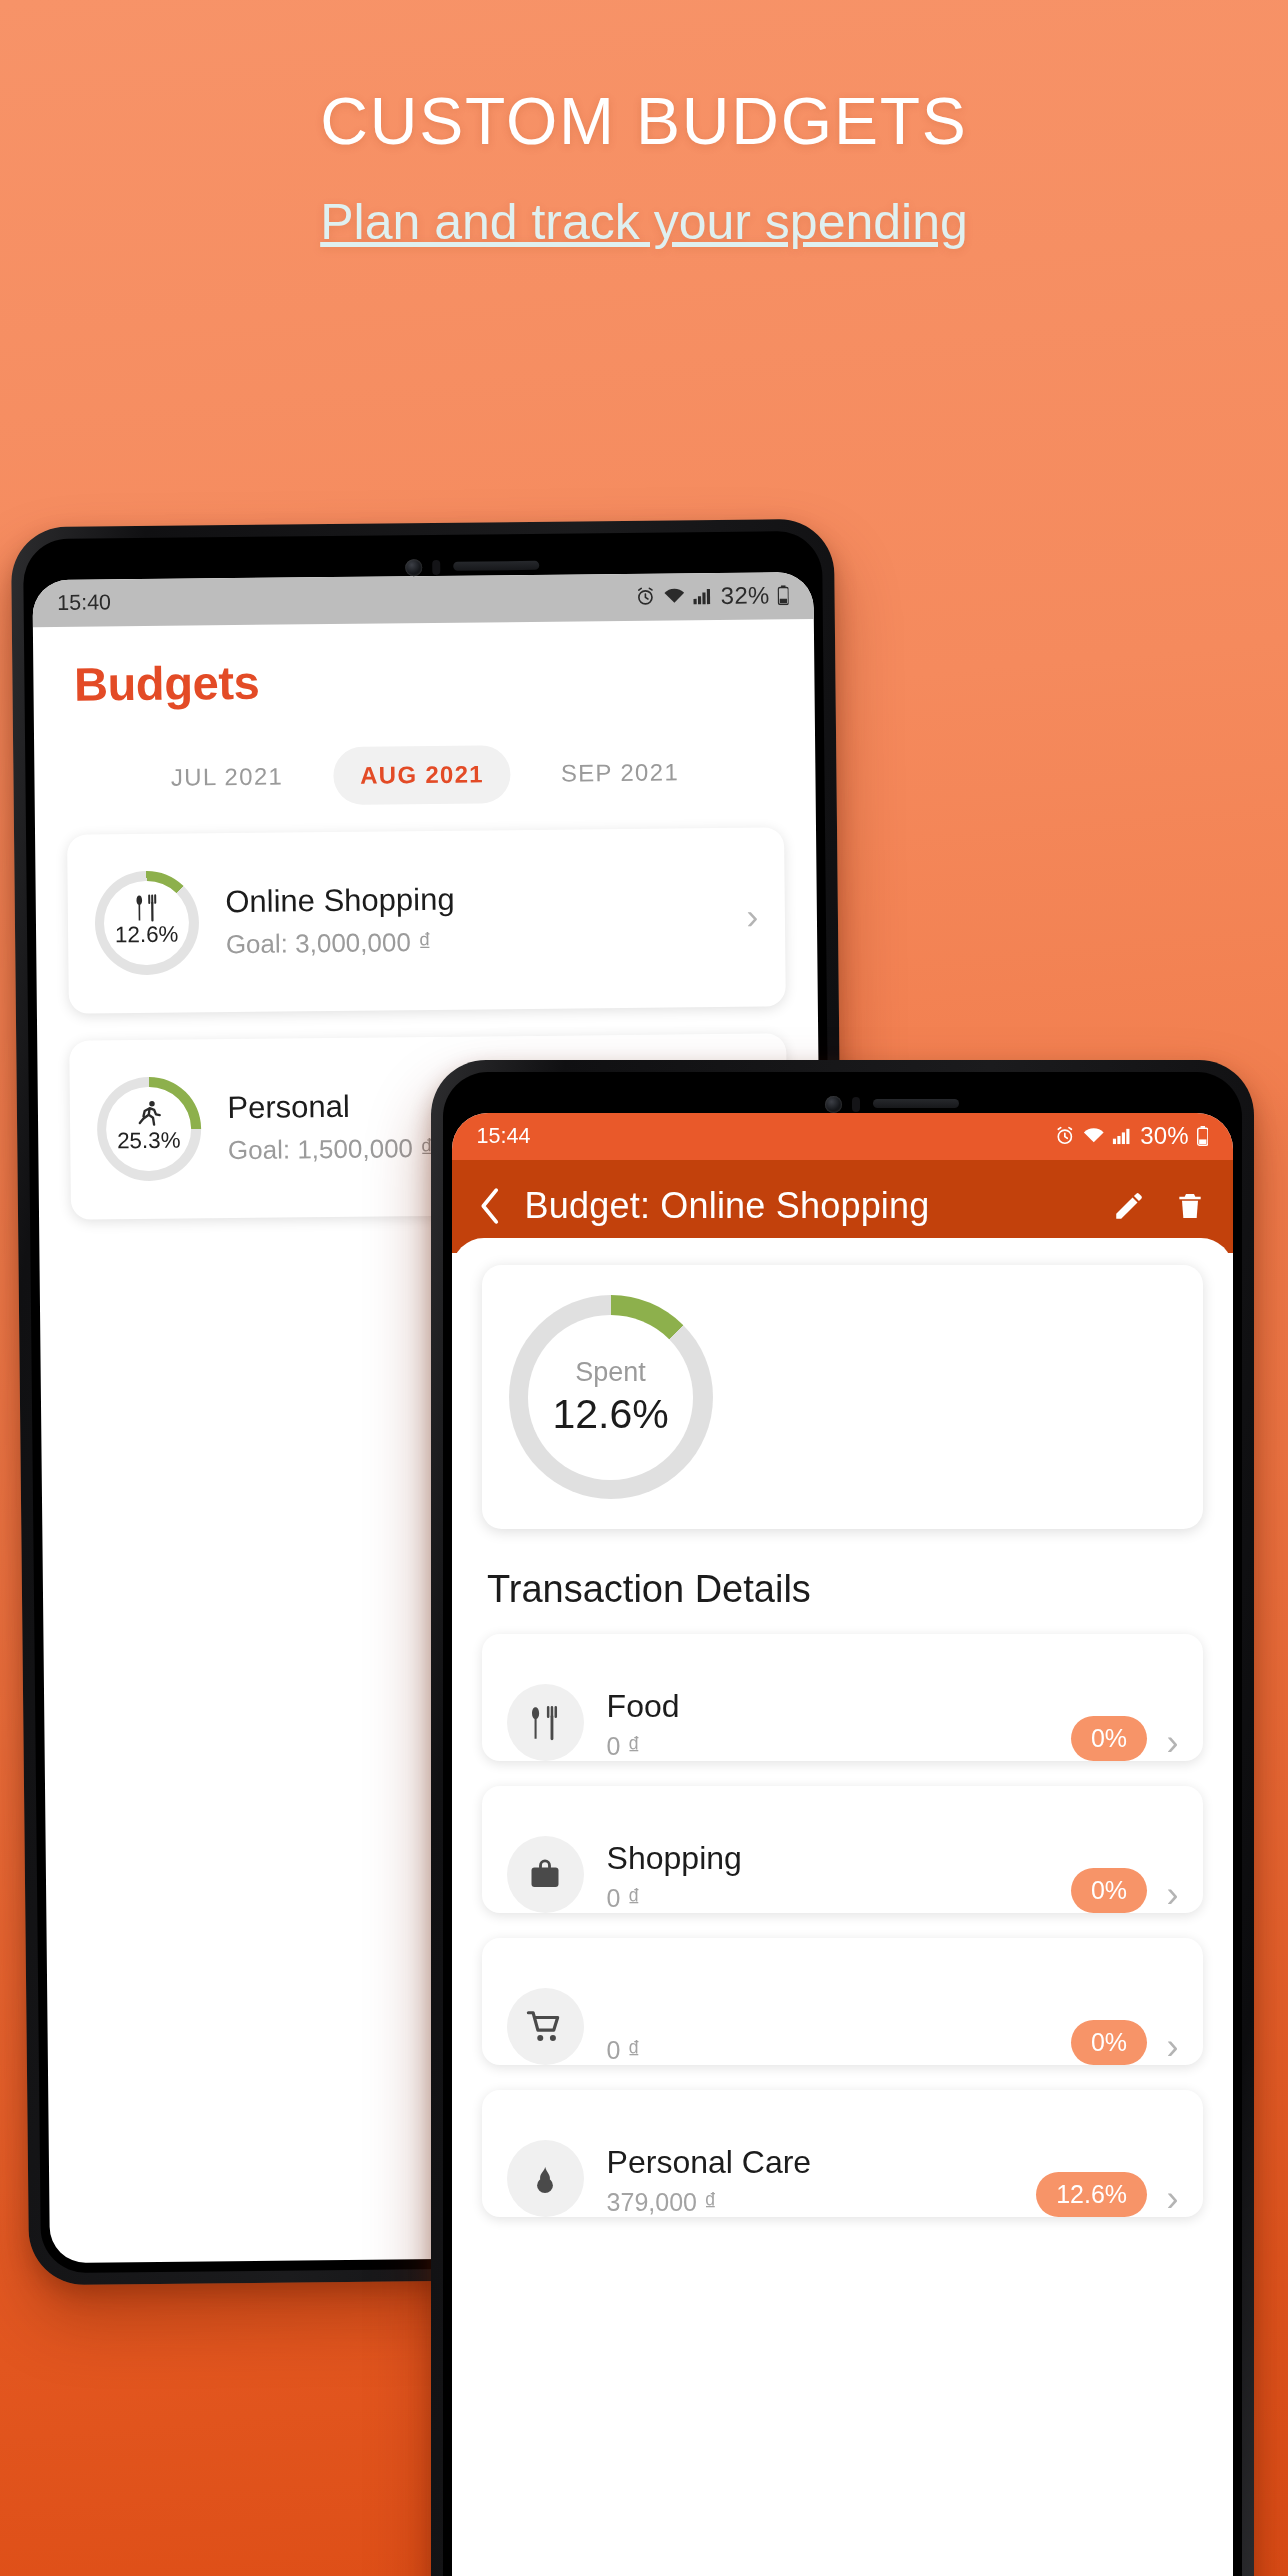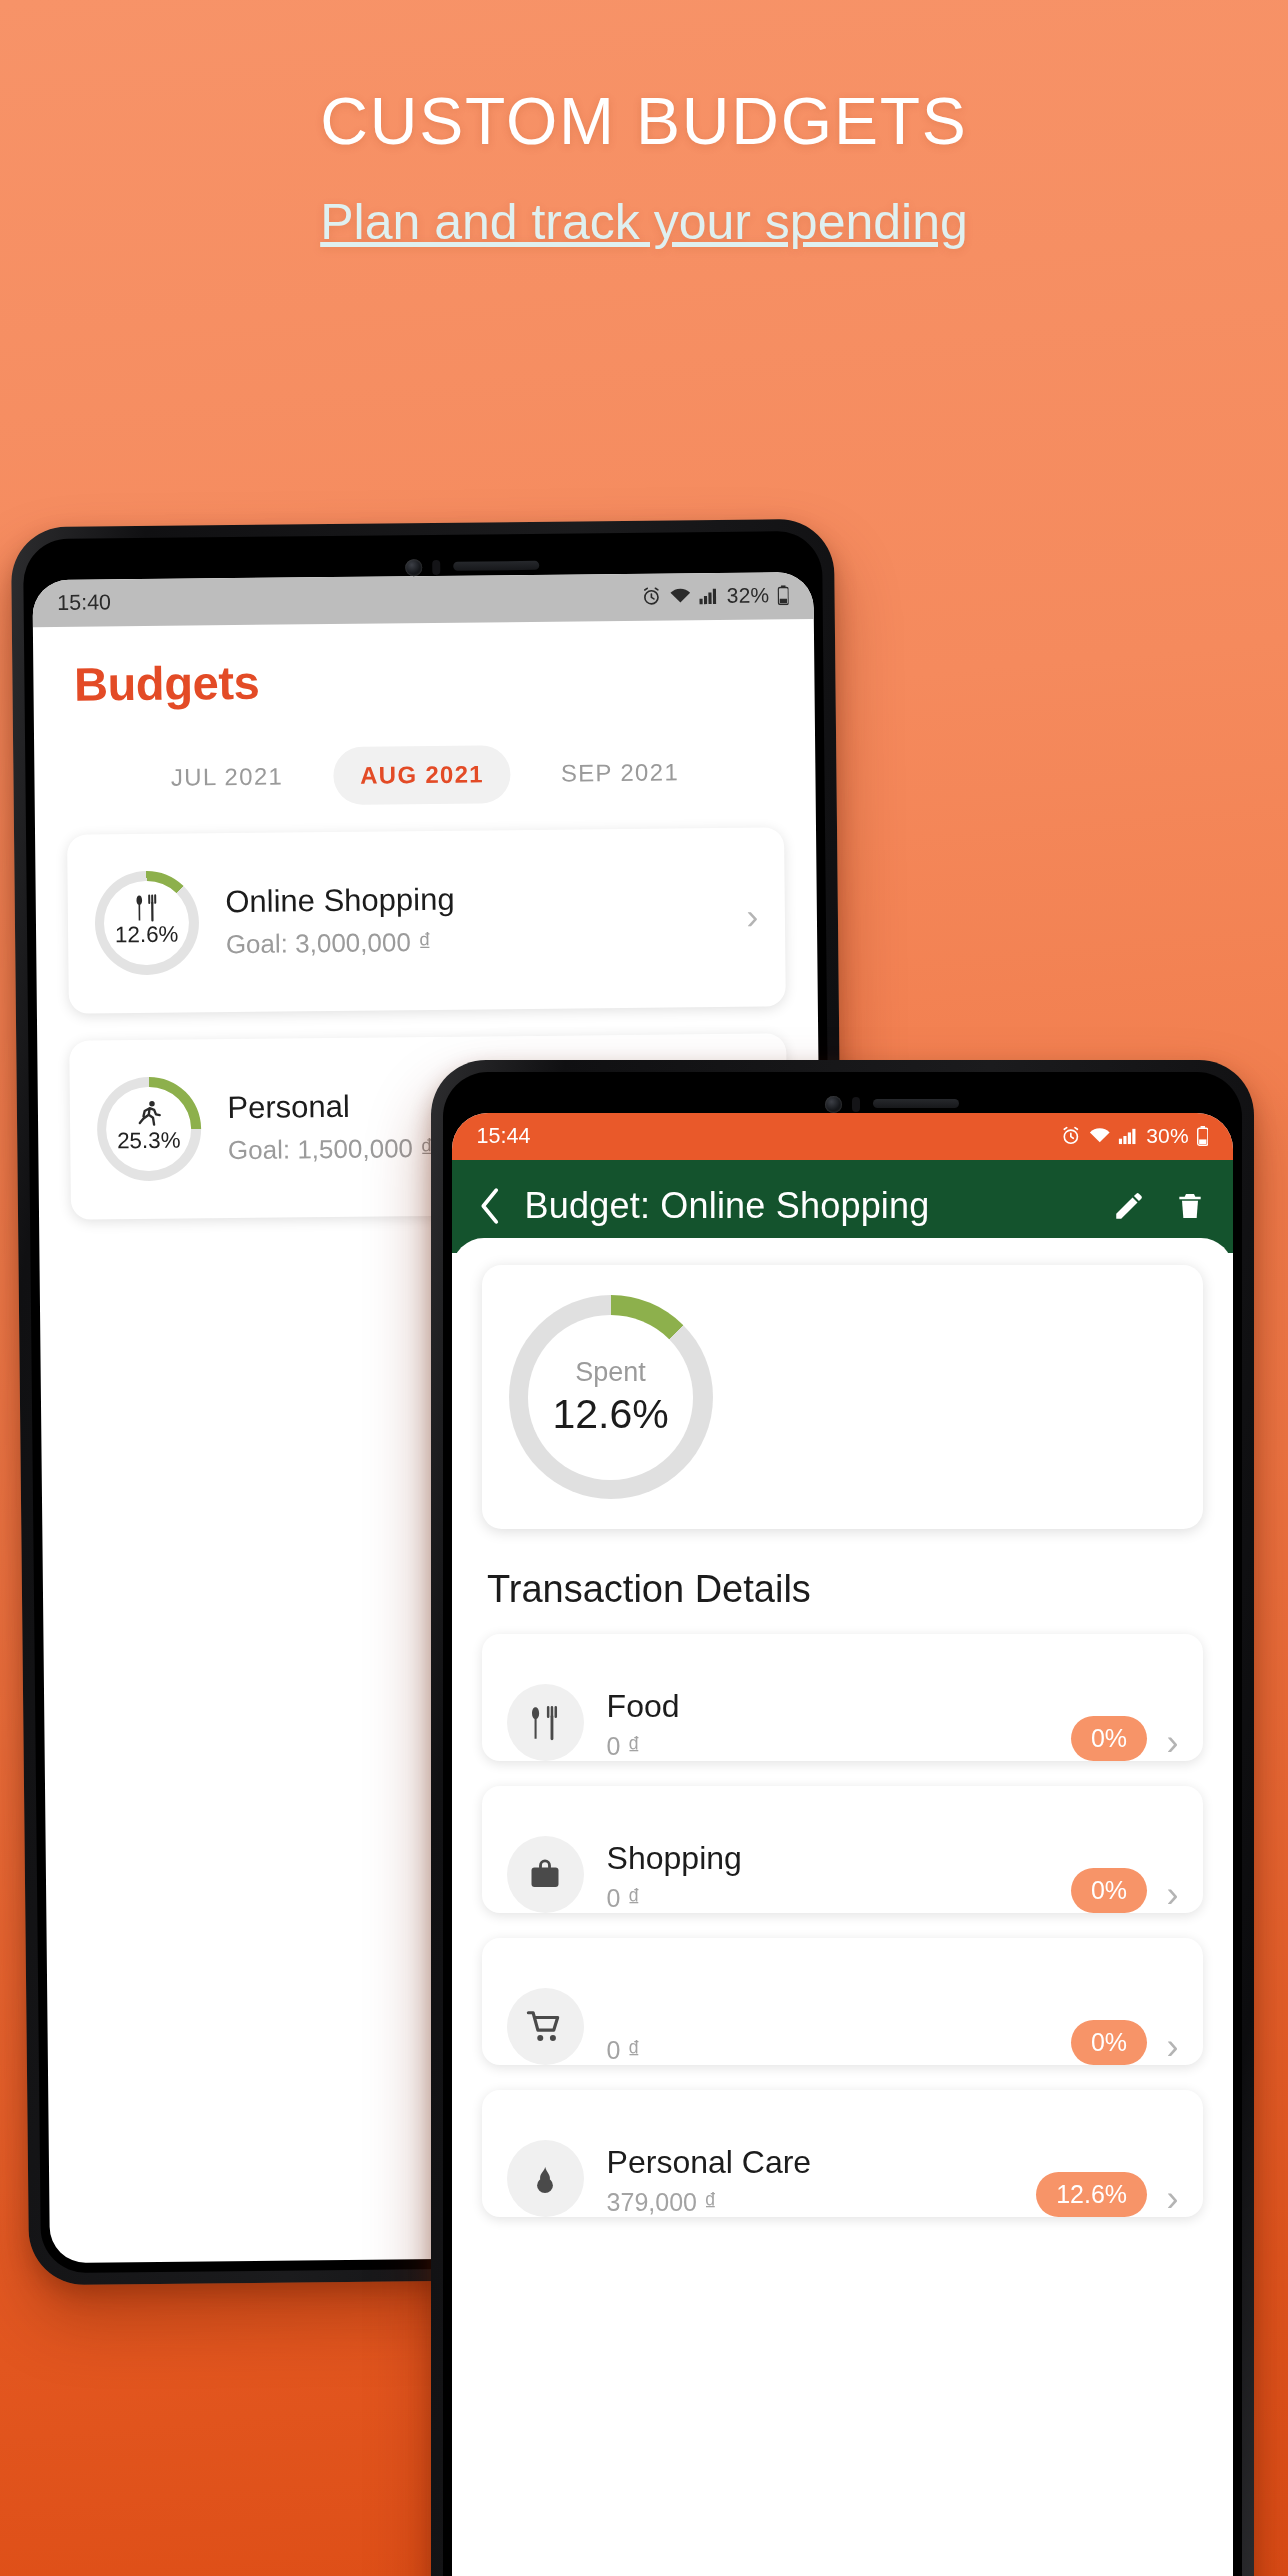--- a/index.html
+++ b/index.html
@@ -75,21 +75,21 @@
   
   .statusbar {
     height:47px; display:flex; align-items:center;
     padding:0 25px; font-size:21.5px;
   }
   .statusbar.grey { background:#bdbdbd; color:#2b2b2b; }
   .statusbar.orange { background:#e9592a; color:#ffffff; }
   .sb-spacer { flex:1; }
   .sb-icons { display:flex; align-items:center; gap:8px; }
   .sb-icons svg { display:block; }
-  .sb-batt { font-size:21px; letter-spacing:0.2px; }
+  .sb-batt { font-size:24px; letter-spacing:0.2px; }
 
   
   #phone-back {
     width:823px; height:1758px;
     left:19.7px; top:523px;
     transform:rotate(-0.6deg);
   }
   #phone-back .screen { background:#ffffff; }
   .bg-title {
     font-size:47px; font-weight:bold; color:#e34b26;
@@ -122,21 +122,21 @@
   .bc-goal { font-size:26px; color:#9b9b9b; margin-top:9px; white-space:nowrap; }
   .chev { color:#b4b4b4; font-size:36px; line-height:1; }
 
   
   #phone-front {
     width:823px; height:1699px;
     left:431px; top:1060px;
   }
   #phone-front .screen { background:#ffffff; }
   .appbar {
-    background:#14532d; height:93px;
+    background:#c2410c; height:93px;
     display:flex; align-items:center; padding:0 27px; gap:23px;
   }
   .appbar-title {
     color:#fff; font-size:36px; flex:1; letter-spacing:0.2px; white-space:nowrap;
   }
   .appbar-ico { color:#fff; display:flex; align-items:center; }
   .sheet {
     background:#fff; border-radius:32px 32px 0 0; margin-top:-14.3px;
     position:relative; padding:27px 30px 0 30px; height:100%;
   }

